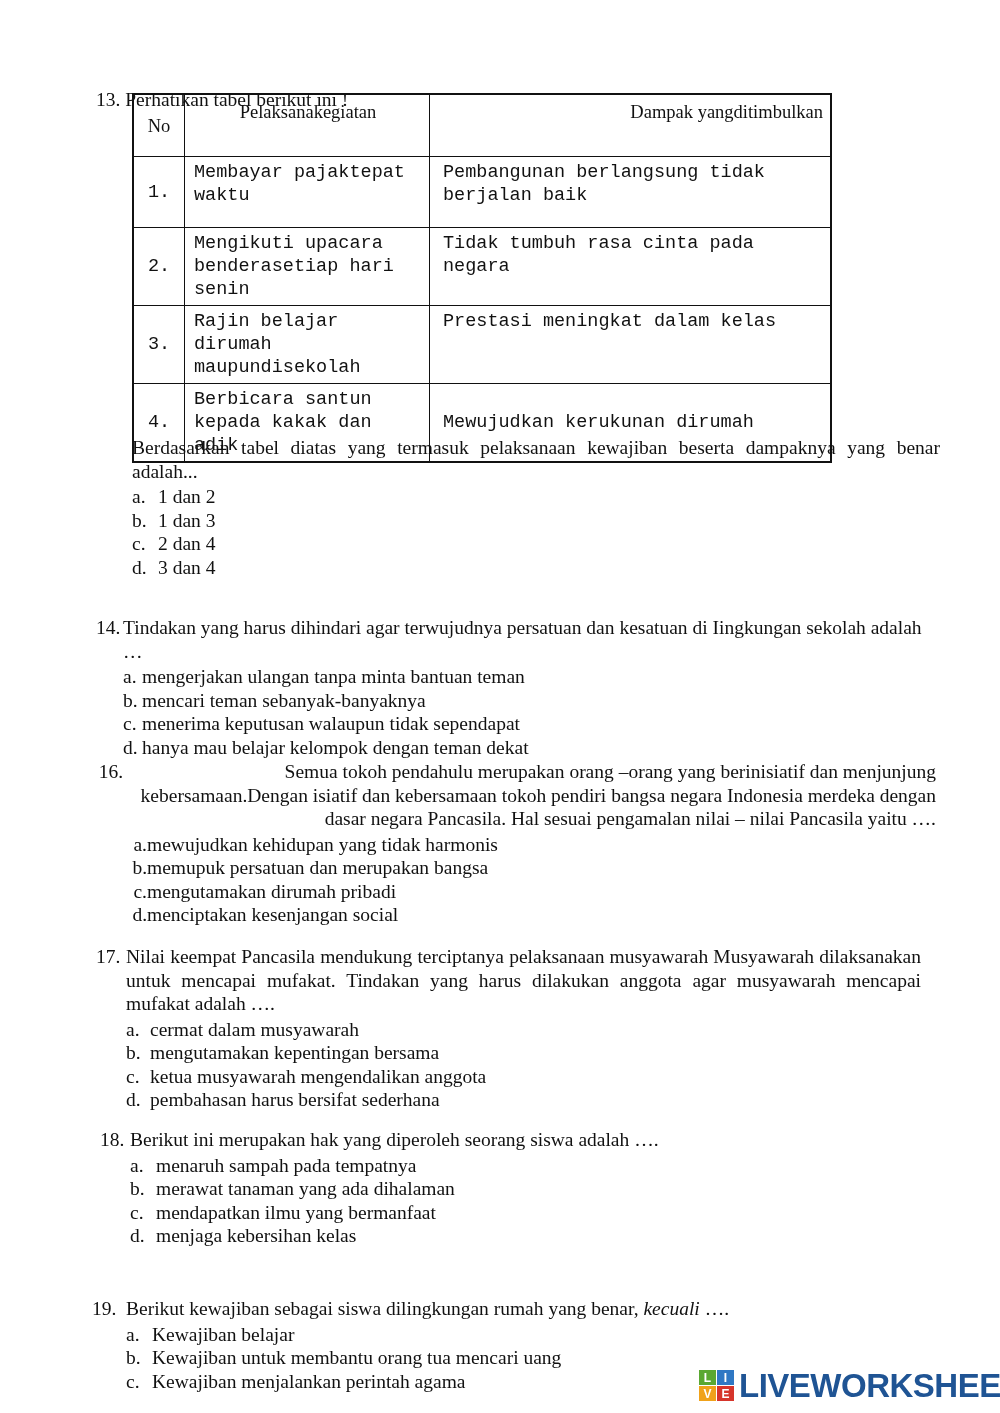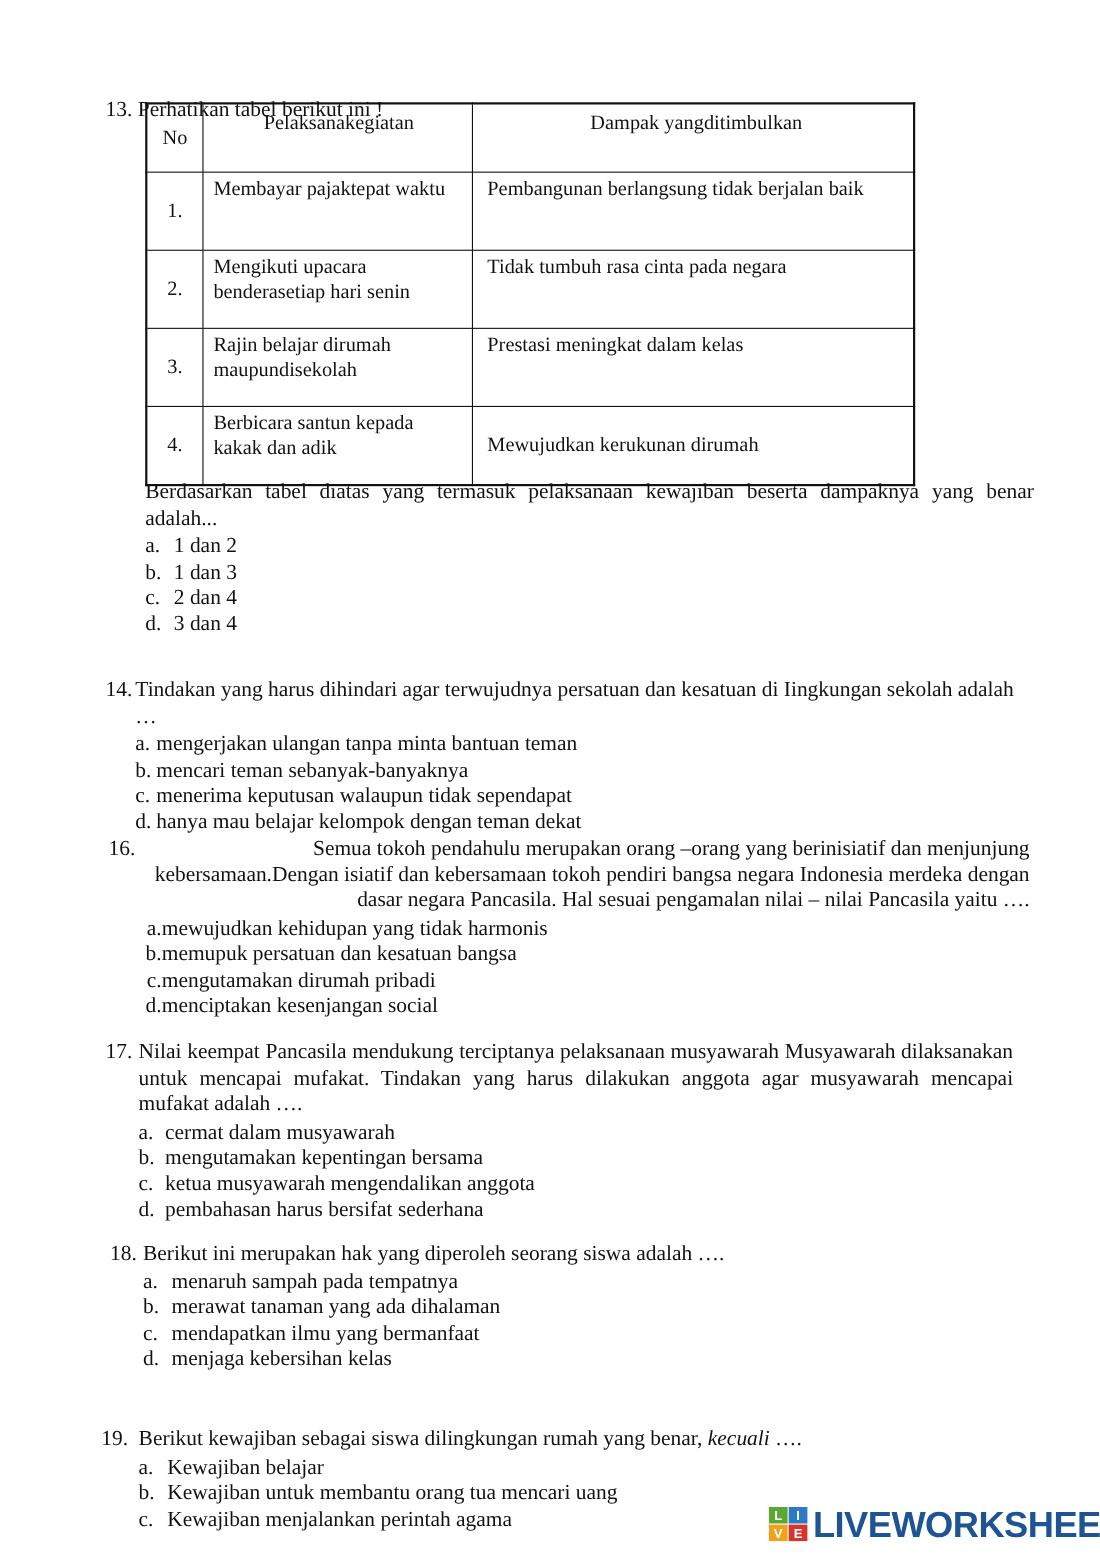--- a/index.html
+++ b/index.html
@@ -49,31 +49,31 @@
     font-weight: normal;
     font-size: 18.5px;
     line-height: 23px;
     padding: 4px 7px 4px 9px;
   }
   table.tbl tr.head td {
     height: 51px;
     text-align: center;
     padding-top: 6px;
   }
-  table.tbl tr.head td.dmp { text-align: center; padding-left: 13px; }
+  table.tbl tr.head td.dmp { text-align: right; padding-left: 13px; }
   table.tbl td.no {
     width: 50px;
     text-align: center;
     vertical-align: middle;
     padding-left: 0;
     padding-right: 0;
   }
   table.tbl td.act { width: 228px; }
   table.tbl td.dmp { width: 380px; padding-left: 13px; }
-  table.tbl tr.body td { height: 62px; }
+  table.tbl tr.body td { height: 62px; font-family: Liberation Mono, monospace; }
   table.tbl tr.body.last td.dmp { vertical-align: middle; }
 
   
   .qblock { position: absolute; }
 
   .qrow { display: flex; }
   .qnum {
     flex: 0 0 auto;
     font-size: 19.5px;
     line-height: 23.5px;
@@ -261,21 +261,21 @@
       <span class="qnum">16.</span>
       <span class="qtext">Semua tokoh pendahulu merupakan orang –orang yang berinisiatif dan menjunjung kebersamaan.Dengan isiatif dan kebersamaan tokoh pendiri bangsa negara Indonesia merdeka dengan dasar negara Pancasila. Hal sesuai pengamalan nilai – nilai Pancasila yaitu ….</span>
     </div>
     <ul class="opts">
       <li class="opt">
         <span class="lbl">a.</span>
         <span class="txt">mewujudkan kehidupan yang tidak harmonis</span>
       </li>
       <li class="opt">
         <span class="lbl">b.</span>
-        <span class="txt">memupuk persatuan dan kesatuan bangsa</span>
+        <span class="txt">memupuk persatuan dan merupakan bangsa</span>
       </li>
       <li class="opt">
         <span class="lbl">c.</span>
         <span class="txt">mengutamakan dirumah pribadi</span>
       </li>
       <li class="opt">
         <span class="lbl">d.</span>
         <span class="txt">menciptakan kesenjangan social</span>
       </li>
     </ul>

